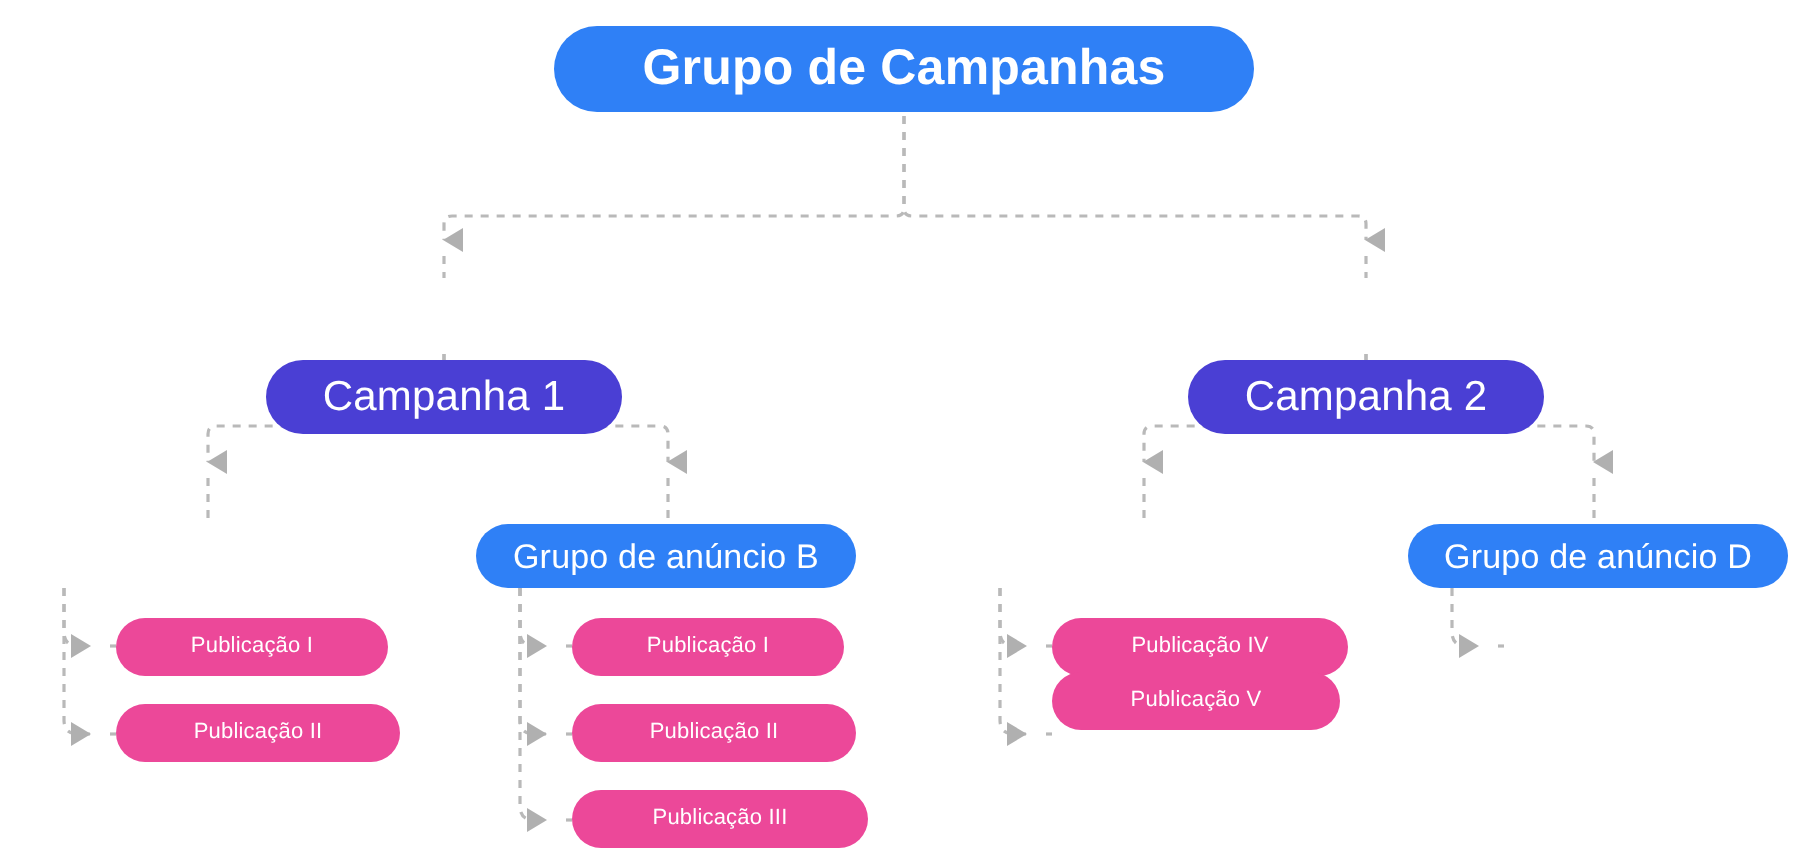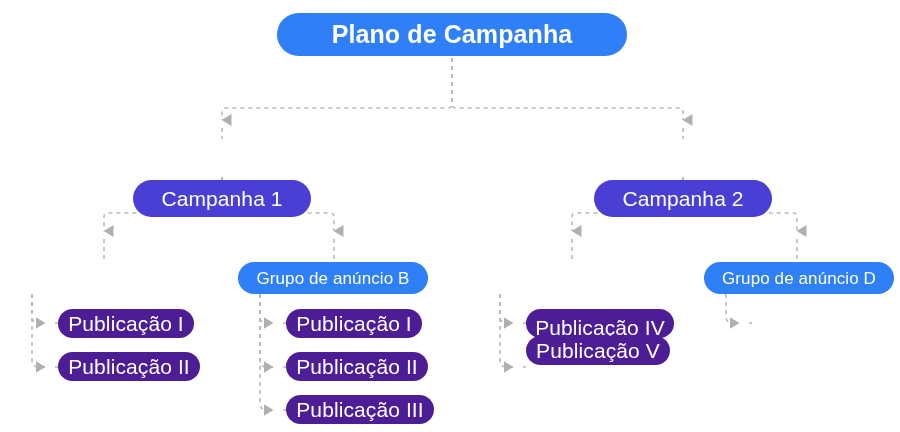--- a/index.html
+++ b/index.html
@@ -55,22 +55,22 @@
     margin-top: 41px;
   }
   .node-adgroup {
     background: #2f80f6;
     font-size: 17px;
     font-weight: 500;
     height: 32px;
     padding: 0 16px;
   }
   .node-post {
-    background: #4c1d95;
-    font-size: 21px;
+    background: #ec4899;
+    font-size: 11px;
     font-weight: 400;
     height: 29px;
     padding: 0 16px;
   }
 </style>
 </head>
 <body>
 
 <div id="diagram-root">
 
@@ -120,21 +120,21 @@
       <path d="M 523 323 L 526 323"></path>
       <path d="M 500 294 L 500 360 Q 500 367 507 367 L 513 367" marker-end="url(#arrow-right)"></path>
       <path d="M 523 367 L 526 367"></path>
 
       <path d="M 726 294 L 726 316 Q 726 323 733 323 L 739 323" marker-end="url(#arrow-right)"></path>
       <path d="M 749 323 L 752 323"></path>
     </g>
   </svg>
 
   <div class="node node-root" style="left:277px; top:13px; width:350px;">
-    <span>Plano de Campanha</span>
+    <span>Grupo de Campanhas</span>
   </div>
 
   <div class="node node-campaign" style="left:133px; top:139px; width:178px;">
     <span>Campanha 1</span>
   </div>
   <div class="node node-campaign" style="left:594px; top:139px; width:178px;">
     <span>Campanha 2</span>
   </div>
 
   <div class="node node-adgroup" style="left:238px; top:262px; width:190px;justify-content:center;">
@@ -154,21 +154,21 @@
   <div class="node node-post" style="left:286px; top:309px; width:136px;">
     <span>Publicação I</span>
   </div>
   <div class="node node-post" style="left:286px; top:352px; width:142px;">
     <span>Publicação II</span>
   </div>
   <div class="node node-post" style="left:286px; top:395px; width:148px;">
     <span>Publicação III</span>
   </div>
 
-  <div class="node node-post" style="left:526px; top:309px; width:148px;align-items:flex-end;">
+  <div class="node node-post" style="left:526px; top:309px; width:148px;">
     <span>Publicação IV</span>
   </div>
   <div class="node node-post" style="left:526px; top:336px; width:144px;">
     <span>Publicação V</span>
   </div>
 
 
 </div>
 
 </body></html>

